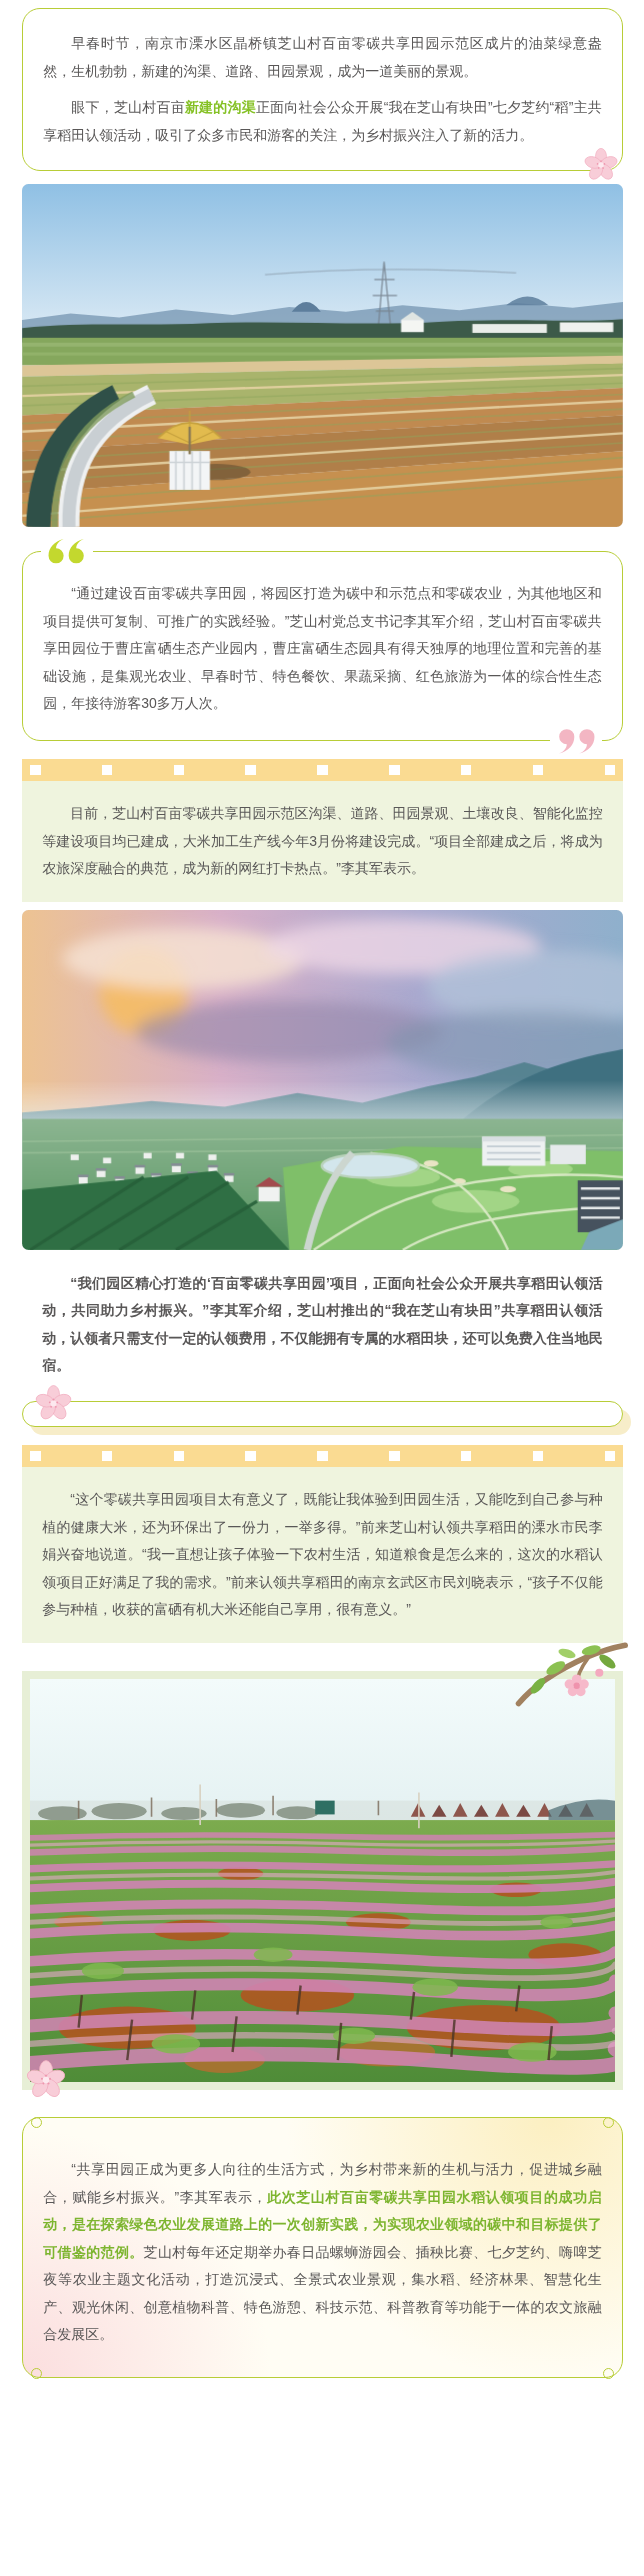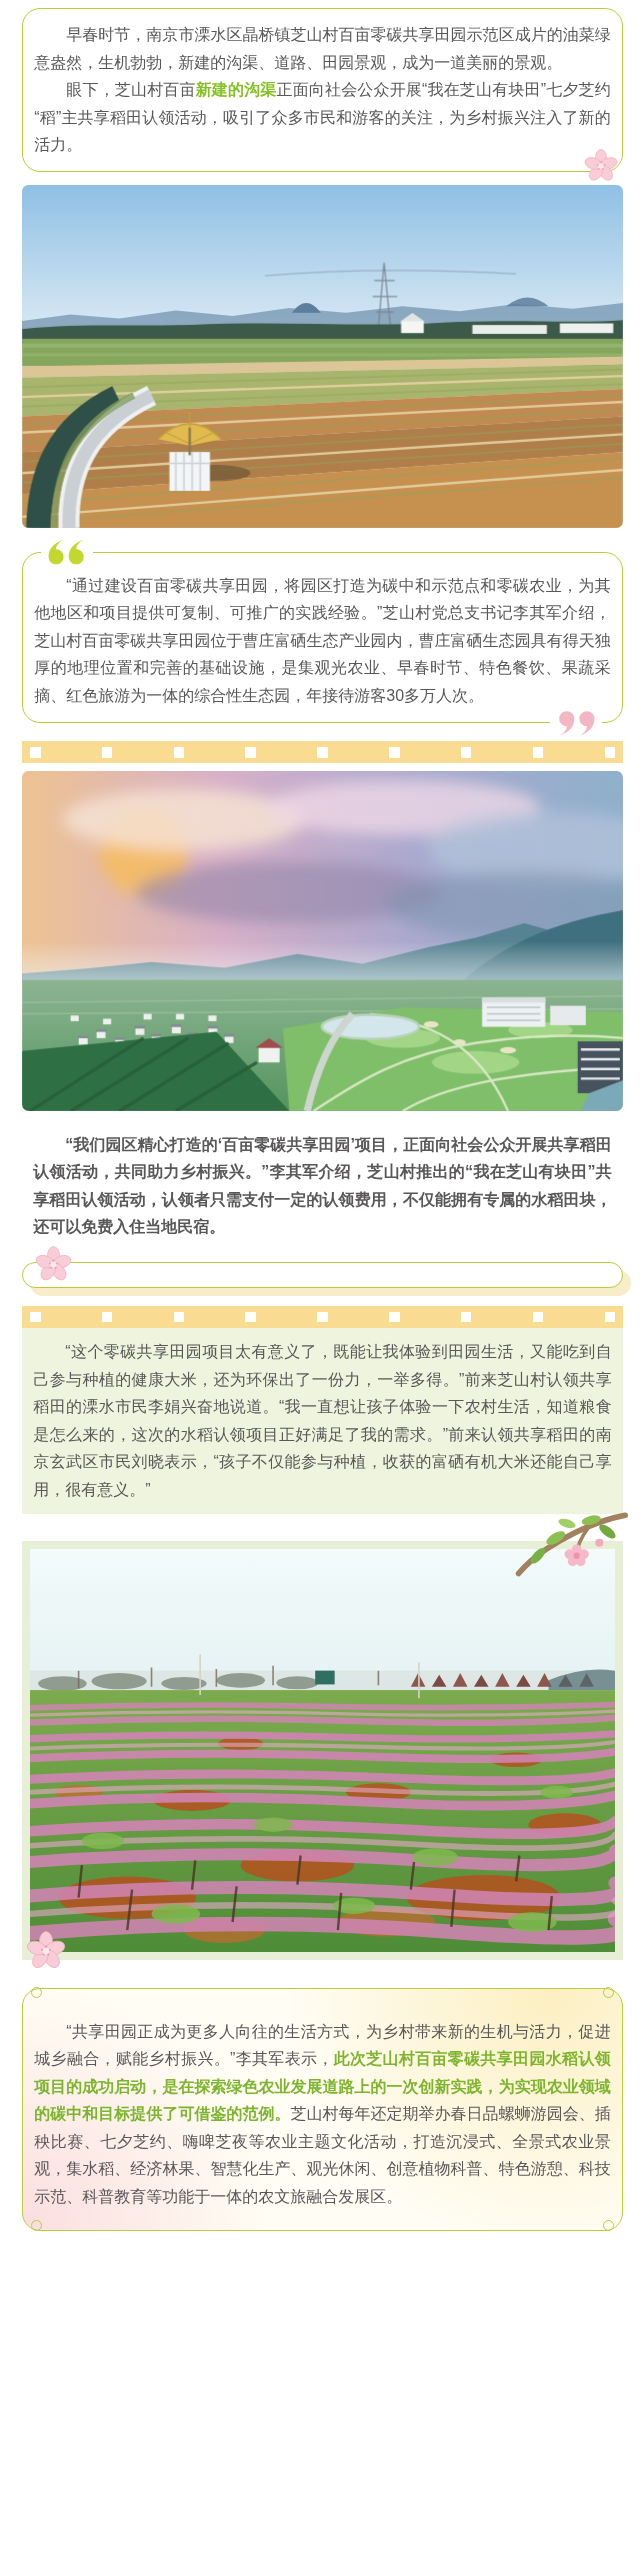--- a/index.html
+++ b/index.html
@@ -8,21 +8,21 @@
     --strip:#fadb92;
     --pale:#eff4de;
     --hl:#85c125;
     --hl2:#7db52f;
     --qopen:#c3d82e;
     --qclose:#f3b6c3;
   }
   html,body{margin:0;padding:0;background:#ffffff;}
   body{width:645px;font-family:"Liberation Sans","DejaVu Sans",sans-serif;}
   .page{padding:8px 22px 32px;position:relative;}
-  p{margin:0;text-indent:2em;font-size:16px;line-height:27.5px;color:var(--text);text-align:justify;}
+  p{margin:9px;text-indent:2em;font-size:14px;line-height:27.5px;color:var(--text);text-align:justify;}
   .box{position:relative;border:1.6px solid var(--lime);border-radius:18px;background:#fff;padding:12px 11.3px;}
   .hl{color:var(--hl);font-weight:bold;}
   .hl2{color:var(--hl2);font-weight:bold;}
 
   .sakura{position:absolute;z-index:3;}
   .s-intro{bottom:-13px;right:3.2px;width:36px;height:36px;}
   .s-flower{top:-18px;left:11.3px;width:39px;height:39px;}
   .s-frame{bottom:-11.3px;left:3.2px;width:42px;height:42px;}
 
   .photo{border-radius:6.5px;overflow:hidden;position:relative;background:#dfe8ee;}
@@ -200,20 +200,23 @@
       <i></i>
       <i></i>
       <i></i>
       <i></i>
       <i></i>
       <i></i>
       <i></i>
       <i></i>
   </div>
 
+  <section class="pale">
+    <p>目前，芝山村百亩零碳共享田园示范区沟渠、道路、田园景观、土壤改良、智能化监控等建设项目均已建成，大米加工生产线今年3月份将建设完成。“项目全部建成之后，将成为农旅深度融合的典范，成为新的网红打卡热点。”李其军表示。</p>
+  </section>
 
   <div class="photo photo2" aria-label="曹庄富硒生态园乡村全景">
     <svg viewBox="0 0 742 420" preserveAspectRatio="none">
       <defs>
         <linearGradient id="p2sky" x1="0" y1="0" x2="1" y2="0">
           <stop offset="0" stop-color="#edc392"></stop>
             <stop offset=".33" stop-color="#d8b0c8"></stop>
             <stop offset=".66" stop-color="#a9a9cf"></stop>
             <stop offset="1" stop-color="#8fb0cc"></stop>
         </linearGradient>

